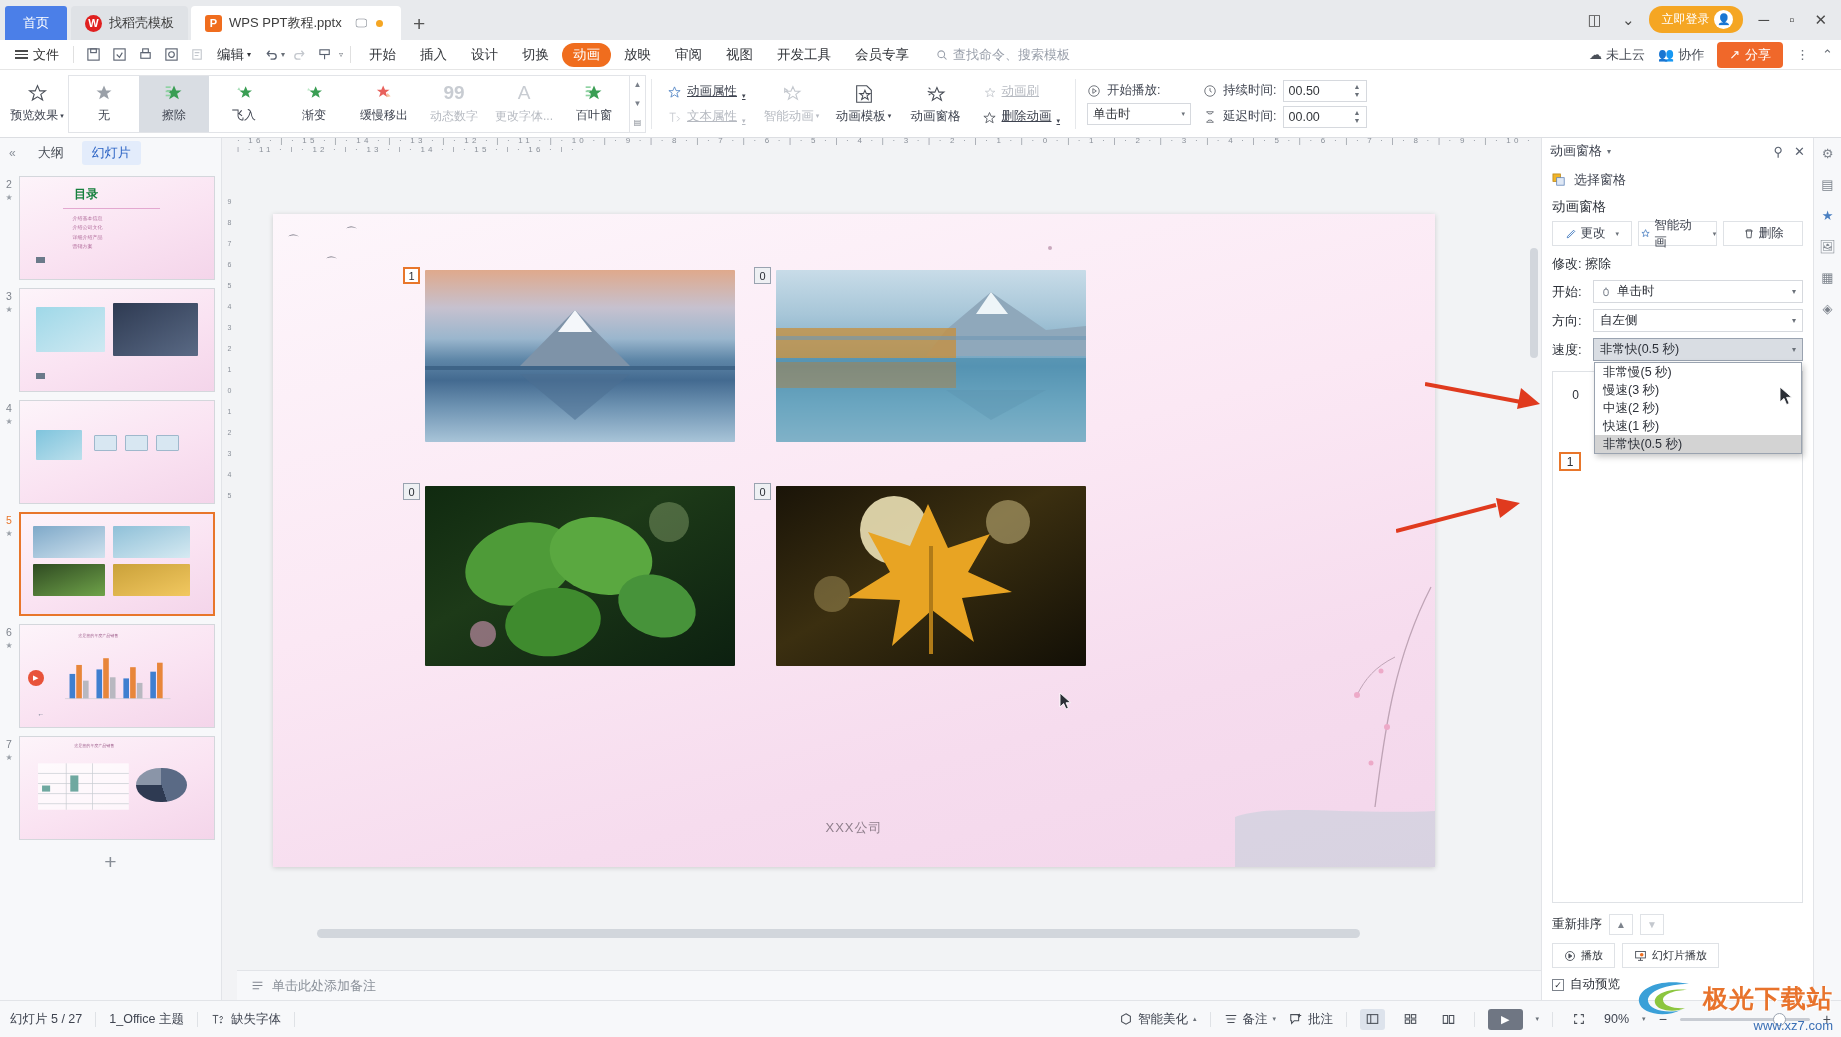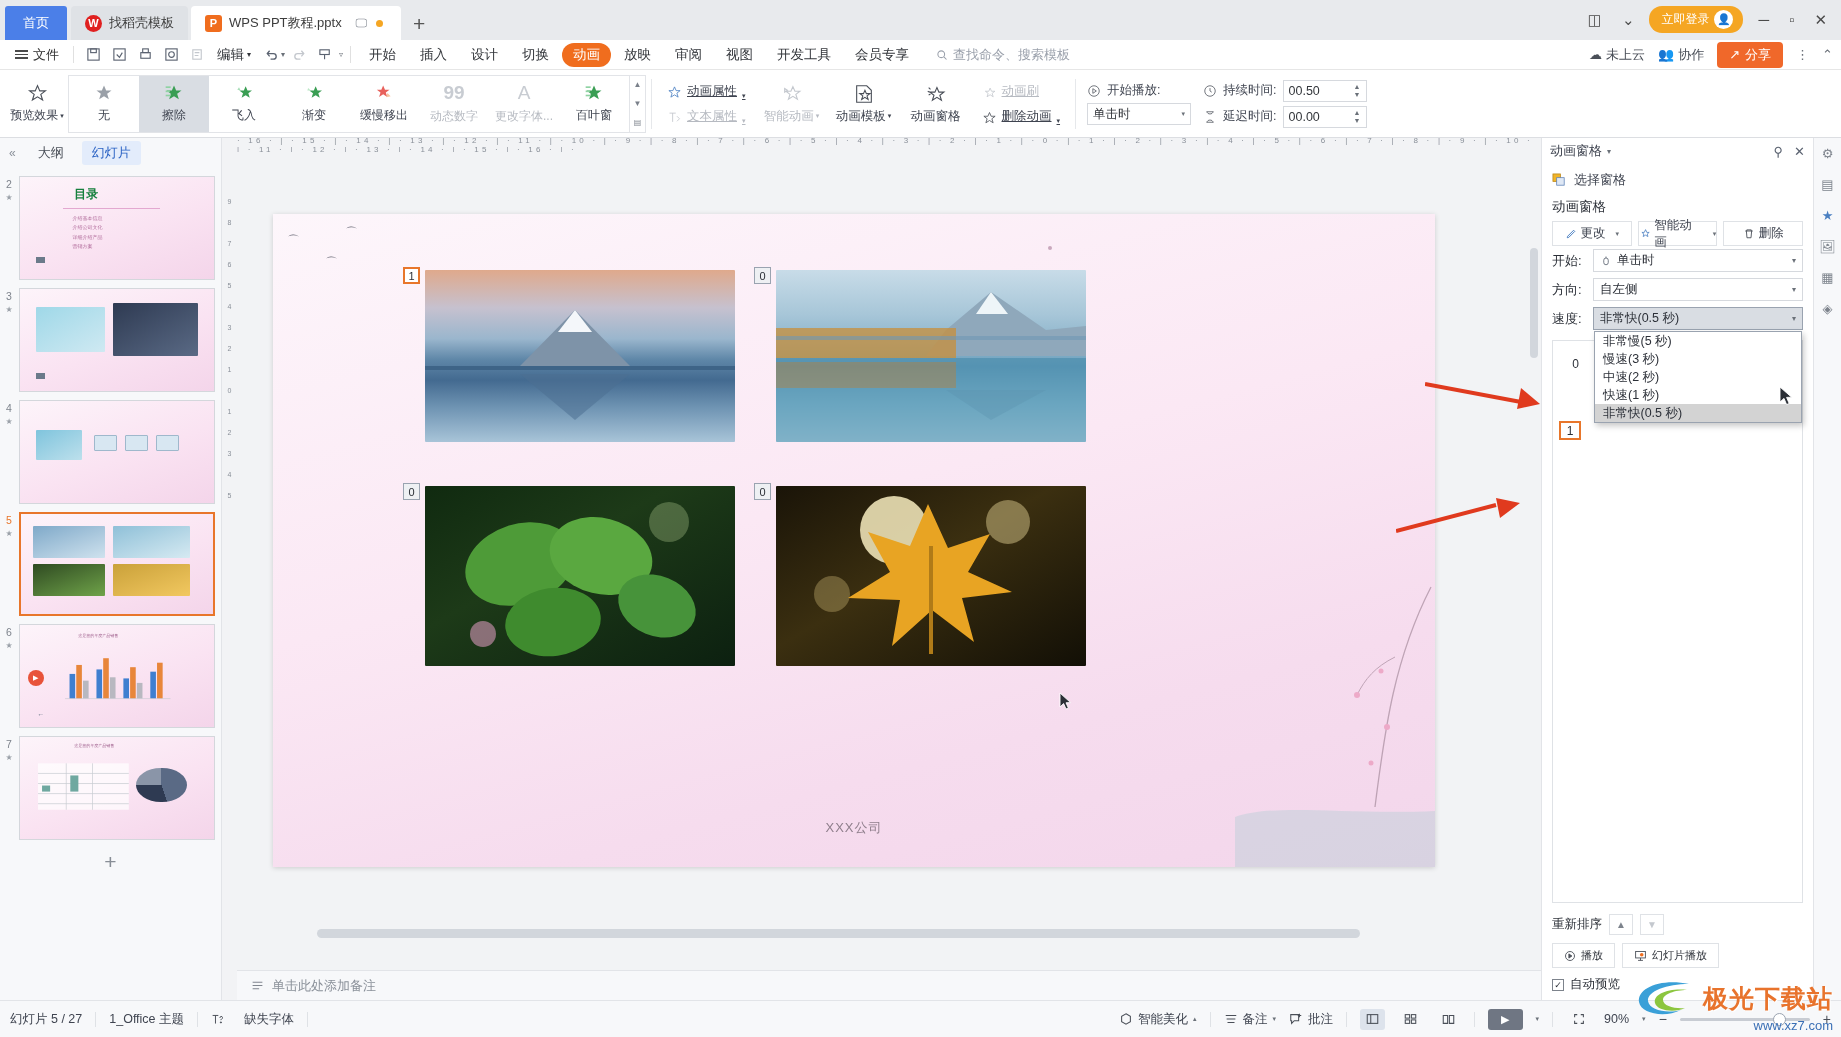--- a/index.html
+++ b/index.html
@@ -764,20 +764,21 @@
         <span style="font-size:7px;color:#6b7179;margin-left:6px;">▾</span>
       </div>
       <div class="rp-btn">
         <svg width="12" height="12" viewBox="0 0 16 16" fill="none" stroke="#4a4f58" stroke-width="1.2">
             <path d="M3 4h10M5 4V2.5h6V4M4.5 4l0.8 9h5.4l0.8-9"></path>
           </svg>
         <span>删除</span>
       </div>
     </div>
 
+    <div class="rp-label">修改: 擦除</div>
 
     <div class="rp-fieldrow">
       <label>开始:</label>
       <div class="rp-select">
         <svg width="12" height="12" viewBox="0 0 16 16" fill="none" stroke="#5a6270" stroke-width="1.1">
             <rect x="5" y="4" width="6" height="9" rx="3"></rect>
             <path d="M8 4V2"></path>
           </svg>
         <span>单击时</span>
         <span class="car">▾</span>
@@ -864,21 +865,21 @@
     <span>▦</span>
     <span>◈</span>
   </div>
 </div>
 
 <div class="status">
   <span>幻灯片 5 / 27</span>
   <span class="st-sep"></span>
   <span>1_Office 主题</span>
   <span class="st-sep"></span>
-  <span style="display:flex;align-items:center;gap:20px;text-align:center;">
+  <span style="display:flex;align-items:center;gap:7px;text-align:center;">
     <svg width="13" height="13" viewBox="0 0 16 16" fill="none" stroke="#4a4f58" stroke-width="1.2">
         <path d="M2 3h7M5.5 3v10"></path>
         <path d="M11 6a1.6 1.6 0 112 1.4c-.6.4-.8.8-.8 1.4"></path>
         <circle cx="12.2" cy="11.6" r="0.7" fill="#4a4f58"></circle>
       </svg>
     <span>缺失字体</span>
   </span>
   <span class="st-sep"></span>
 
   <div class="st-right">

